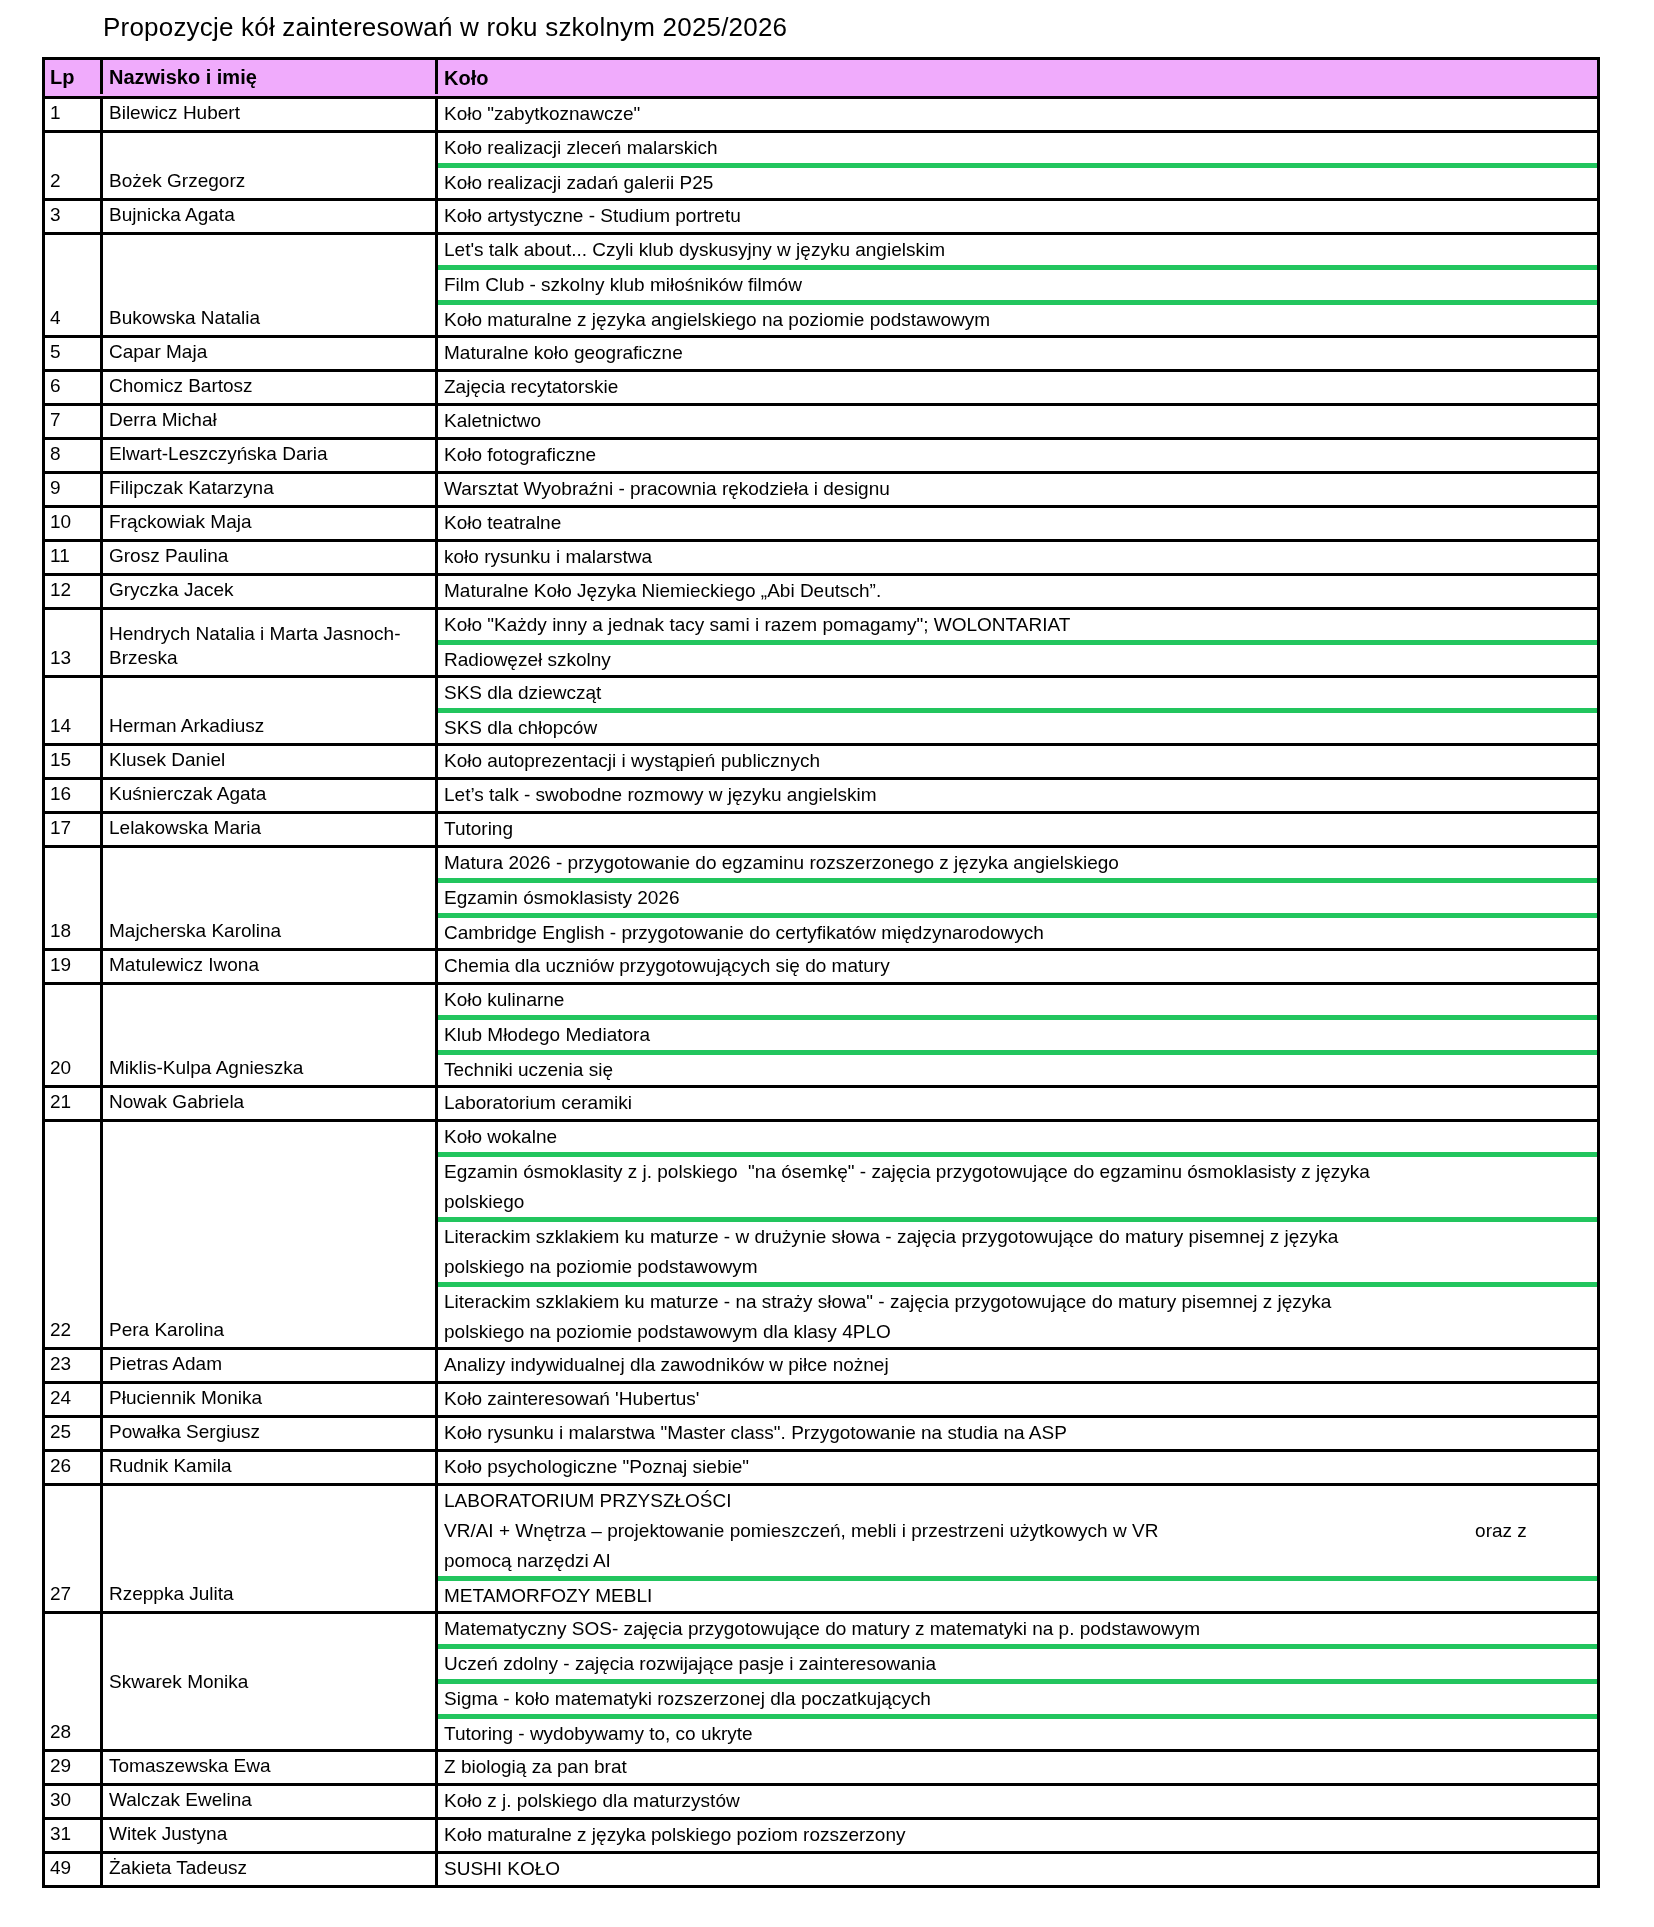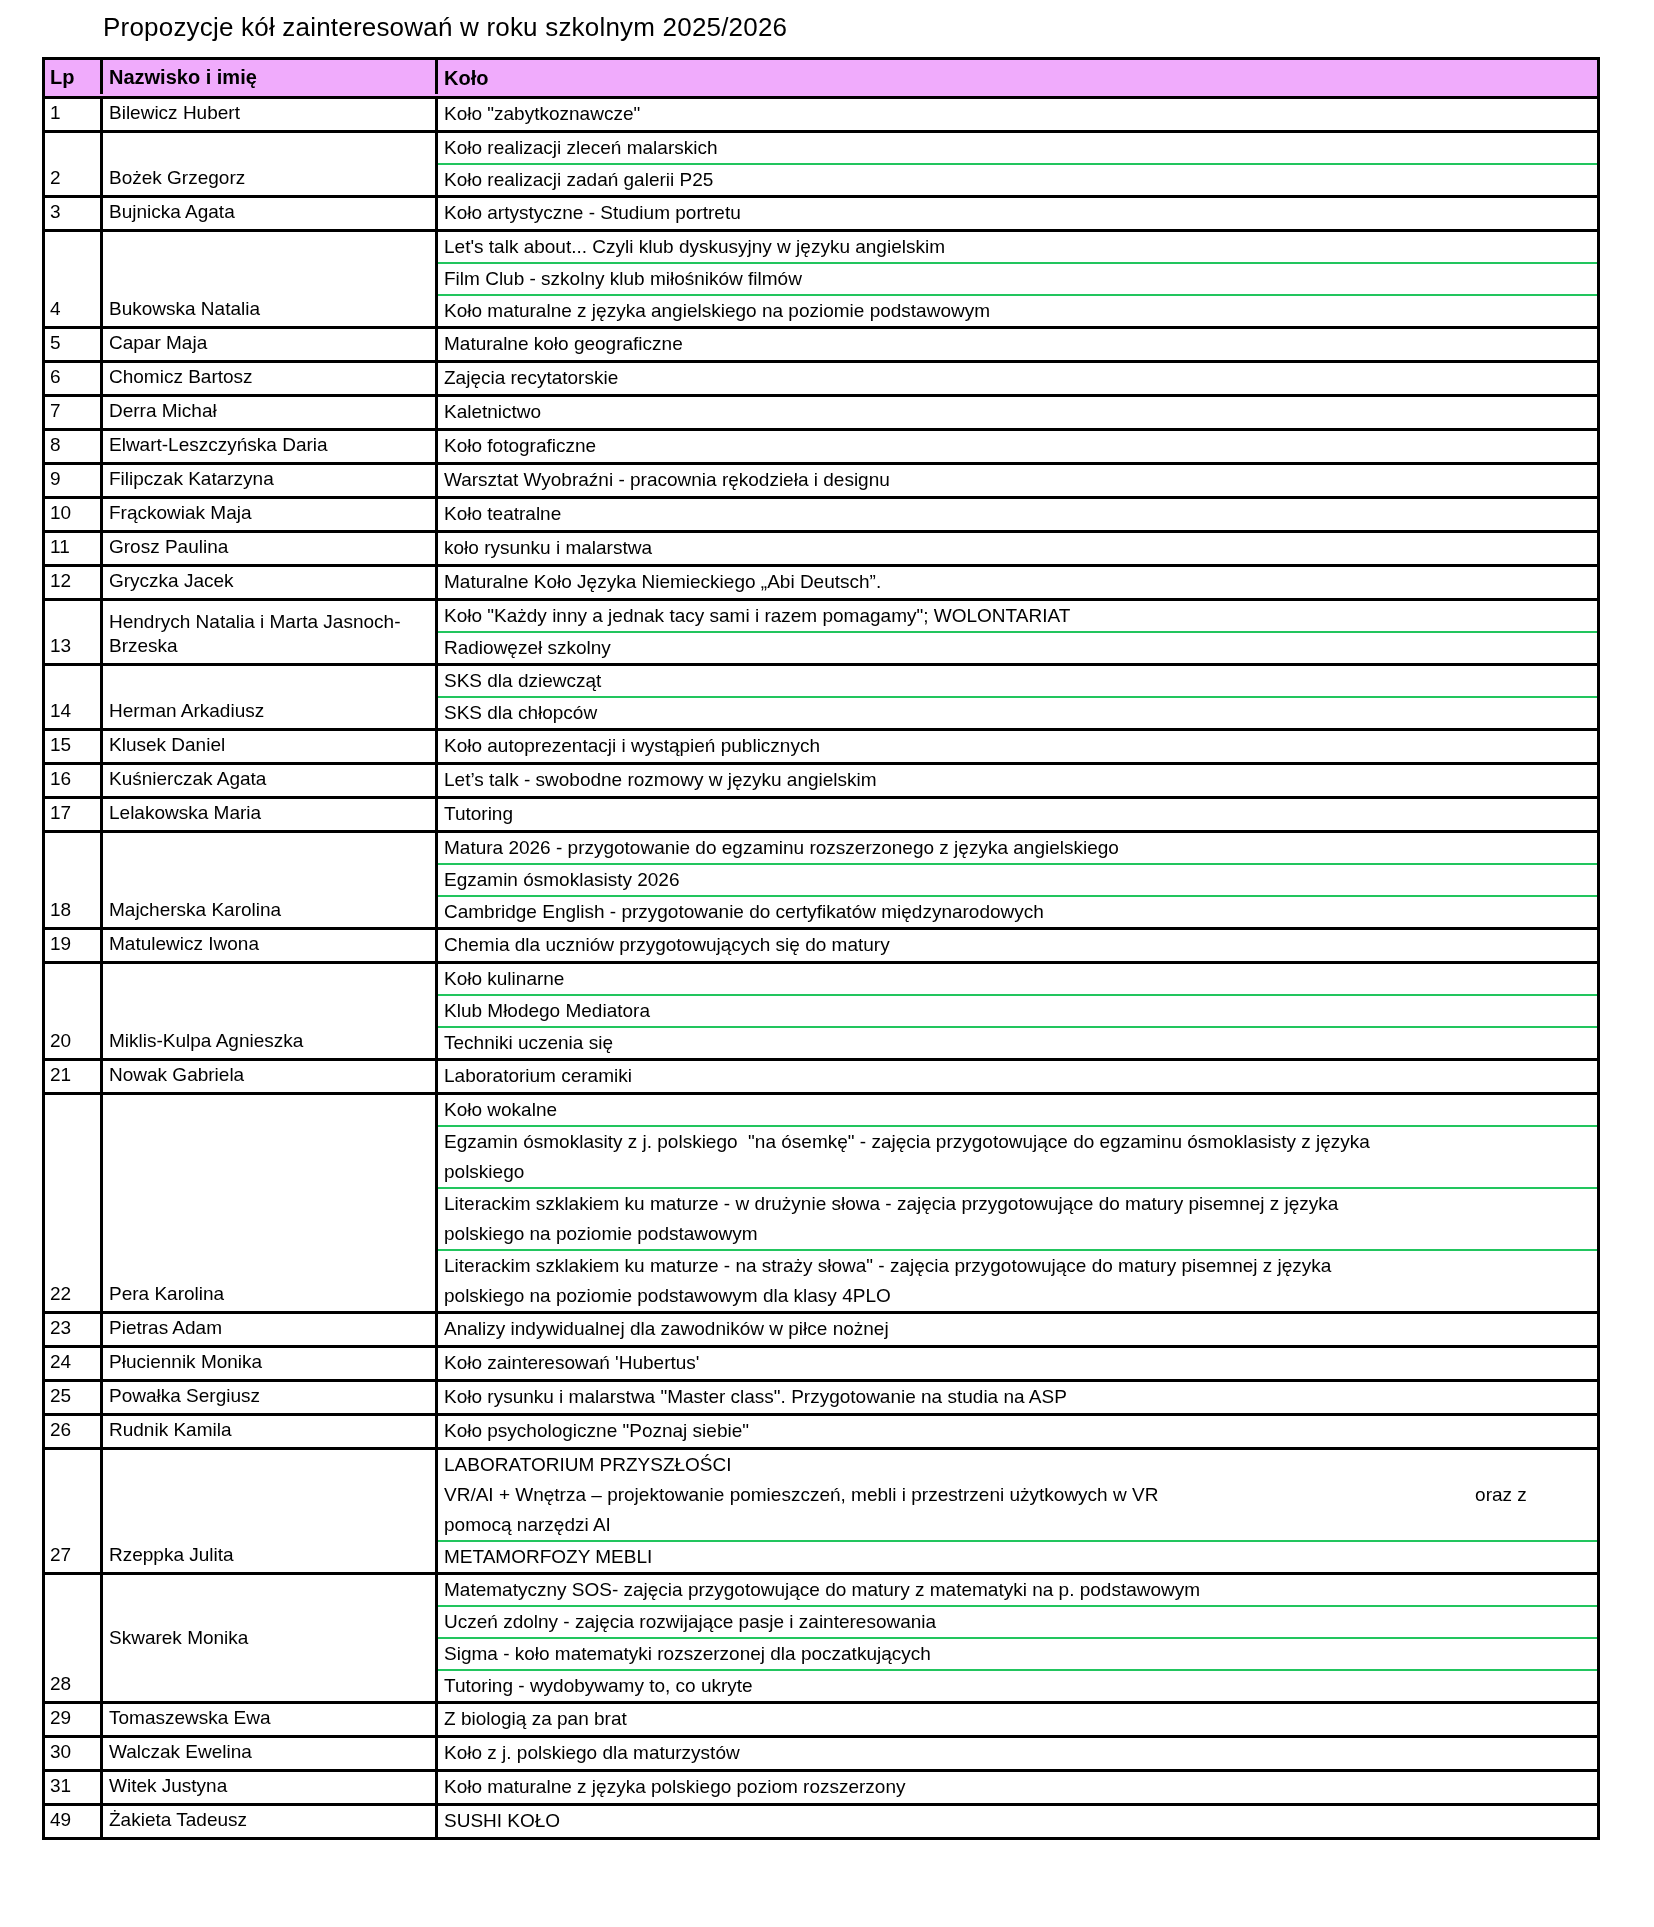--- a/index.html
+++ b/index.html
@@ -80,21 +80,21 @@
   }
   .name-cell { white-space: pre-wrap; }
   .valign-middle { align-items: center; padding-bottom: 2px; }
   .clubs {
     flex: 1;
     display: flex;
     flex-direction: column;
     padding: 0;
   }
   .club-cell {
-    border-bottom: 2px solid #22c55e;
+    border-bottom: 5px solid #22c55e;
     box-sizing: content-box;
     padding: 0 6px;
     min-height: 30px;
     line-height: 30px;
     white-space: pre-wrap;
   }
   .club-cell:last-child { border-bottom: none; }
 </style>
 </head>
 <body>

